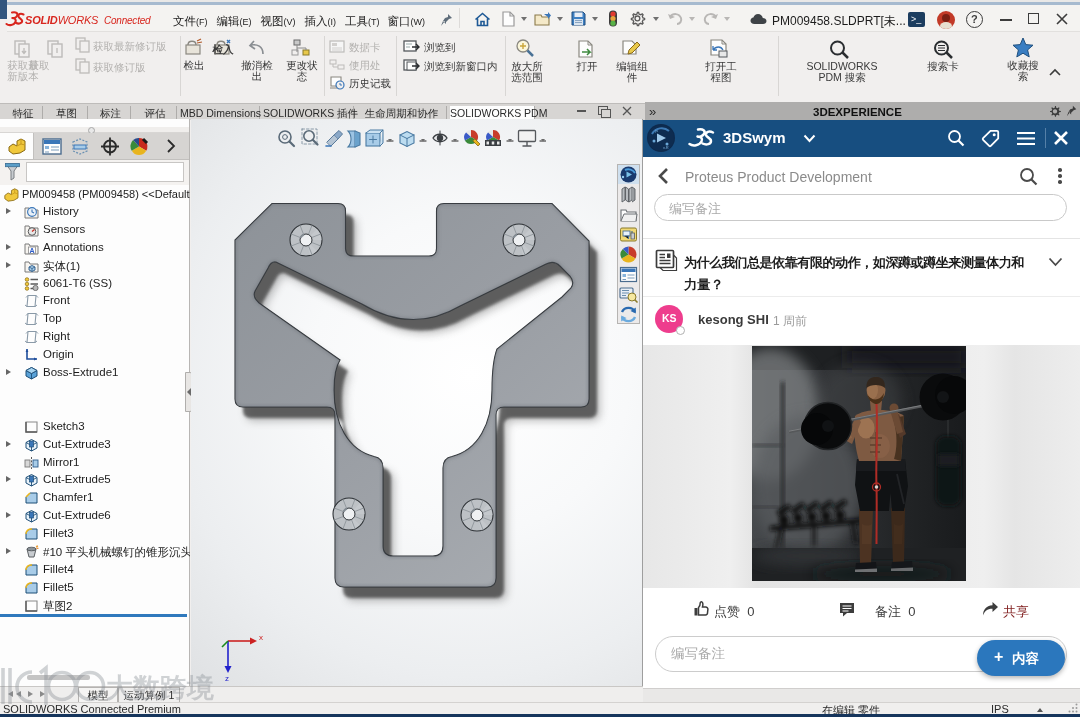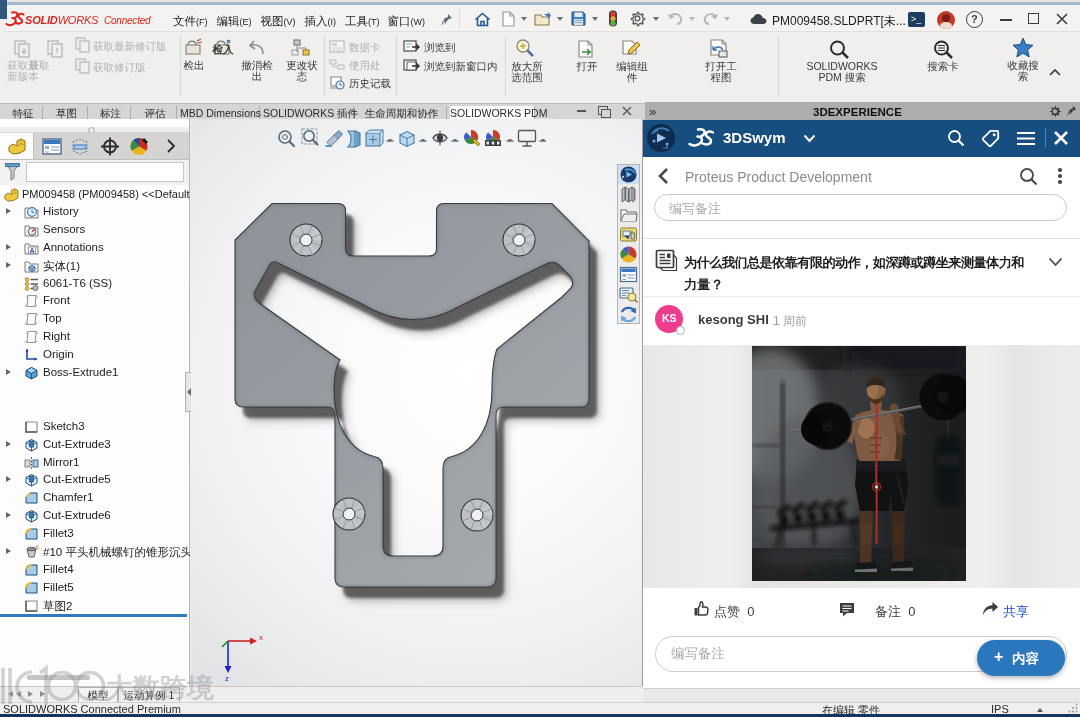--- a/index.html
+++ b/index.html
@@ -844,21 +844,21 @@
     </svg>
   <div class="abs txt" style="left:714px;top:603px;font-size:13px;color:#3d3d3d;">点赞&nbsp;&nbsp;0</div>
   <svg class="abs" style="left:839px;top:602px;" width="16" height="15" viewBox="0 0 16 15">
       <path d="M1 1 L15 1 L15 11 L8 11 L4 14.5 L4 11 L1 11 Z" fill="#3d3d3d"></path>
       <path d="M3.5 4 L12.5 4 M3.5 6.5 L12.5 6.5 M3.5 9 L9.5 9" stroke="#fff" stroke-width="1.1"></path>
     </svg>
   <div class="abs txt" style="left:860px;top:603px;font-size:13px;color:#3d3d3d;margin-left:15px;">备注&nbsp;&nbsp;0</div>
   <svg class="abs" style="left:982px;top:601px;" width="17" height="16" viewBox="0 0 17 16">
       <path d="M10.5 1 L16 6 L10.5 11 L10.5 7.8 C5 7.8 2.5 10.5 1 14.5 C1 9 4 4.8 10.5 4.3 Z" fill="#3d3d3d"></path>
     </svg>
-  <div class="abs txt" style="left:1003px;top:603px;font-size:13px;color:#1d4ed8;">共享</div>
+  <div class="abs txt" style="left:1003px;top:603px;font-size:13px;color:#7f1d1d;">共享</div>
 
   <div class="abs" style="left:655px;top:636px;width:412px;height:36px;border:1.4px solid #cccccc;border-radius:18px;box-sizing:border-box;background:#fff;"></div>
   <div class="abs txt" style="left:671px;top:645px;font-size:13.5px;color:#a9a9a9;">编写备注</div>
   <div class="abs" style="left:977px;top:640px;width:88px;height:36px;border-radius:18px;background:#2b77bd;box-shadow:0 2px 5px rgba(0,0,0,0.3);"></div>
   <div class="abs txt" style="left:994px;top:648px;font-size:16px;font-weight:bold;color:#fff;">+</div>
   <div class="abs txt" style="left:1012px;top:650px;font-size:13.5px;font-weight:bold;color:#fff;">内容</div>
 
   <div class="abs" style="left:643px;top:688px;width:437px;height:14px;background:#e9e8e7;border-top:1px solid #d0cecd;"></div>
 
   <div class="abs" style="left:0;top:686px;width:643px;height:16px;background:#efeeed;border-top:1px solid #c9c7c5;"></div>

